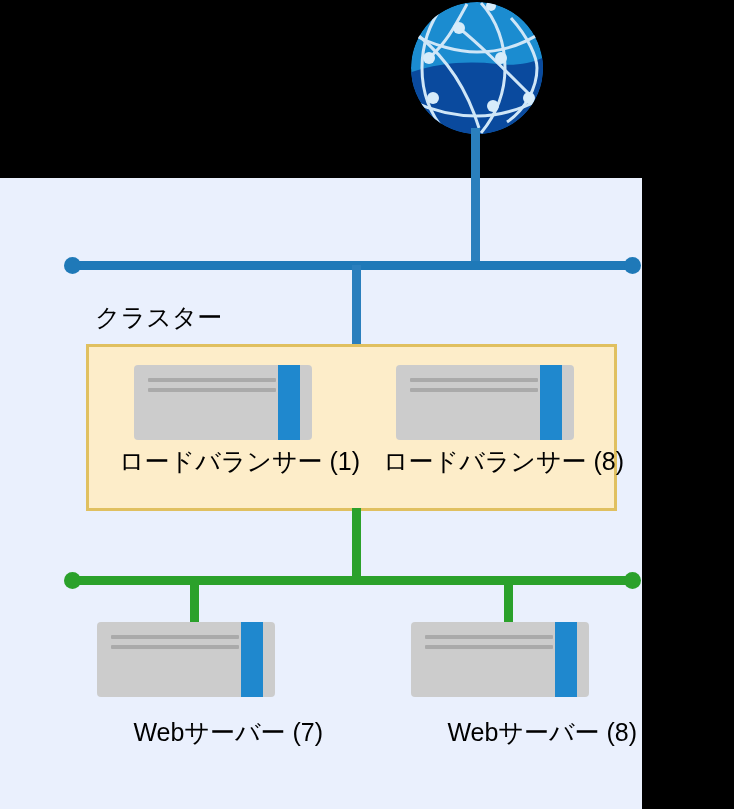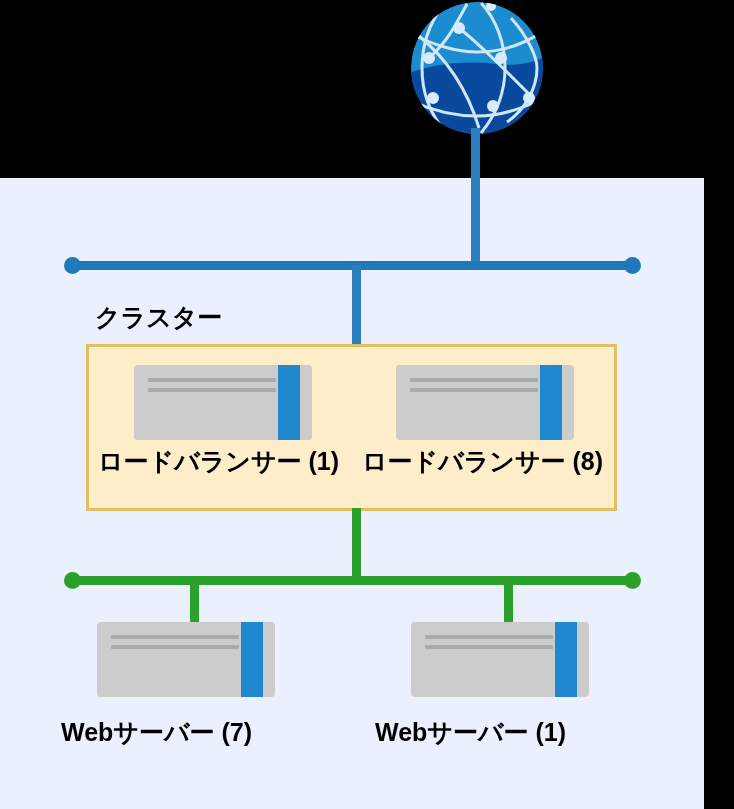--- a/index.html
+++ b/index.html
@@ -5,25 +5,24 @@
   html, body {
     margin: 0;
     padding: 0;
     background: #000000;
   }
   body {
     font-family: "Liberation Sans", "DejaVu Sans", sans-serif;
   }
   #stage {
     position: relative;
-    width: 704px;
+    width: 642px;
     height: 809px;
     overflow: hidden;
     background: #f97316;
-    font-weight: bold;
   }
   
   .bg-black {
     position: absolute;
     left: 0;
     top: 0;
     width: 734px;
     height: 178px;
     background: #000000;
   }
@@ -117,21 +116,22 @@
     border-radius: 1px;
   }
 
   
   .node-label {
     position: absolute;
     font-size: 25px;
     color: #000000;
     line-height: 1;
     white-space: nowrap;
-    text-align: left;
+    text-align: right;
+    margin-left: 12px;
   }
 </style>
 </head>
 <body>
 
 <div id="stage">
 
   <div class="bg-black"></div>
   <div class="bg-page"></div>
 
@@ -209,15 +209,15 @@
     <div class="stripe" style="left:144px; width:22px;"></div>
   </div>
   <div class="node-label" style="left:61px; top:720px; width:250px;">Webサーバー (7)</div>
 
   <div class="server" style="left:411px; top:622px; width:178px; height:75px;">
     <div class="body"></div>
     <div class="slot" style="left:14px; top:13px; width:128px;"></div>
     <div class="slot" style="left:14px; top:23px; width:128px;"></div>
     <div class="stripe" style="left:144px; width:22px;"></div>
   </div>
-  <div class="node-label" style="left:375px; top:720px; width:250px;">Webサーバー (1)</div>
+  <div class="node-label" style="left:375px; top:720px; width:250px;">Webサーバー (8)</div>
 
 </div>
 
 </body></html>

